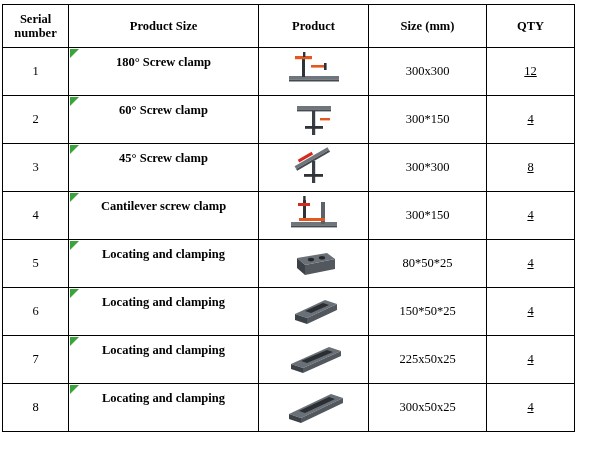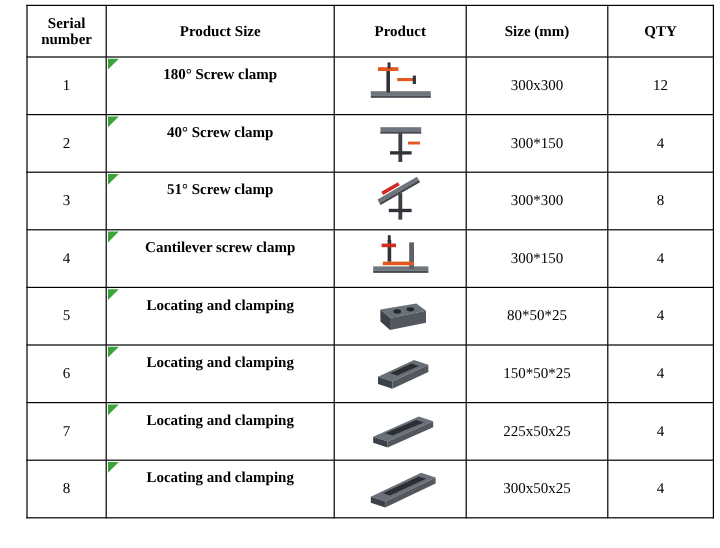--- a/index.html
+++ b/index.html
@@ -16,21 +16,21 @@
   }
   .sheet {
     position: relative;
     width: 600px;
     height: 457px;
     box-sizing: border-box;
   }
   table.parts {
     border-collapse: collapse;
     width: 572px;
-    margin-left: 22px;
+    margin-left: 2px;
     margin-top: 4px;
     table-layout: fixed;
     padding-left: 10px;
   }
   table.parts col.c-serial   { width: 66px; }
   table.parts col.c-name     { width: 190px; }
   table.parts col.c-picture  { width: 110px; }
   table.parts col.c-size     { width: 118px; }
   table.parts col.c-qty      { width: 88px; }
 
@@ -45,21 +45,21 @@
     font-size: 12.5px;
     font-weight: bold;
     line-height: 1.15;
   }
   table.parts tbody td {
     height: 47px;
     font-size: 12.5px;
   }
   td.serial { font-size: 13px; }
   td.size { font-size: 12.5px; }
-  td.qty { font-size: 12.5px; }
+  td.qty { font-size: 12.5px; text-decoration: underline; }
 
   
   td.name {
     position: relative;
   }
   .name-inner {
     display: block;
     font-weight: bold;
     font-size: 12.5px;
     padding: 0 6px;
@@ -134,42 +134,42 @@
           </div>
         </td>
         <td class="size">300x300</td>
         <td class="qty">12</td>
       </tr>
 
       <tr>
         <td class="serial">2</td>
         <td class="name name-top">
           <span class="green-tag"></span>
-          <span class="name-inner">40° Screw clamp</span>
+          <span class="name-inner">60° Screw clamp</span>
         </td>
         <td class="picture">
           <div class="pic-wrap">
             <svg width="66" height="44" viewBox="0 0 66 44">
               <rect x="16" y="8" width="34" height="3.4" fill="#6e757c"></rect>
               <rect x="16" y="11.4" width="34" height="2" fill="#454a50"></rect>
               <rect x="31" y="13" width="3.2" height="24" fill="#3a3f45"></rect>
               <rect x="24" y="28" width="18" height="2.8" fill="#2f3338"></rect>
               <rect x="39" y="20" width="10" height="2.4" fill="#e2581e"></rect>
             </svg>
           </div>
         </td>
         <td class="size">300*150</td>
         <td class="qty">4</td>
       </tr>
 
       <tr>
         <td class="serial">3</td>
         <td class="name name-top">
           <span class="green-tag"></span>
-          <span class="name-inner">51° Screw clamp</span>
+          <span class="name-inner">45° Screw clamp</span>
         </td>
         <td class="picture">
           <div class="pic-wrap">
             <svg width="66" height="44" viewBox="0 0 66 44">
               <g transform="rotate(-30 33 16)">
                 <rect x="14" y="10" width="38" height="3.2" fill="#6e757c"></rect>
                 <rect x="14" y="13.2" width="38" height="2" fill="#454a50"></rect>
                 <rect x="20" y="6" width="16" height="3" fill="#d42b20"></rect>
               </g>
               <rect x="31" y="15" width="3.2" height="22" fill="#3a3f45"></rect>

